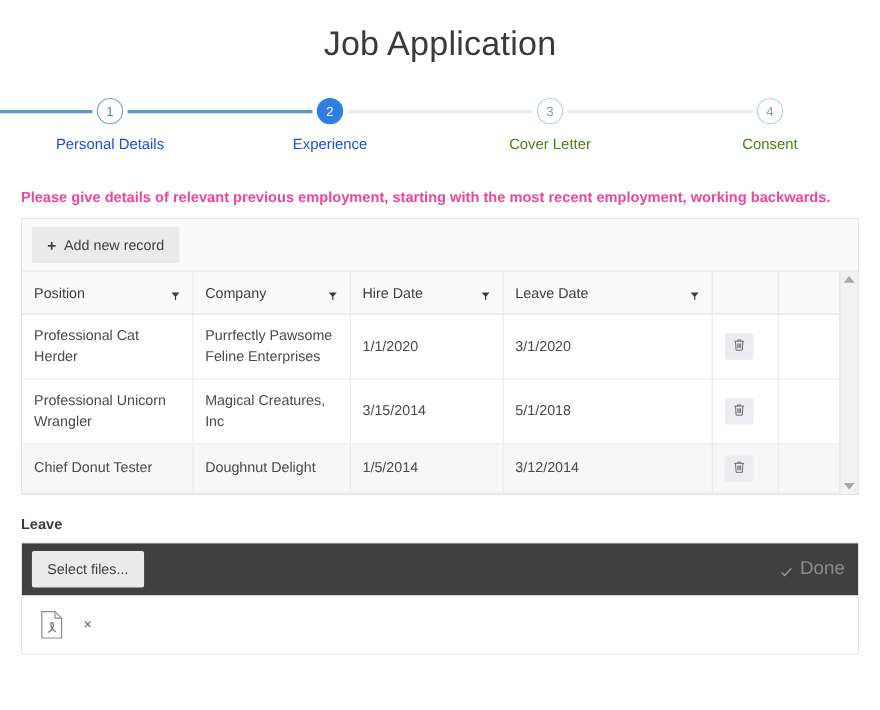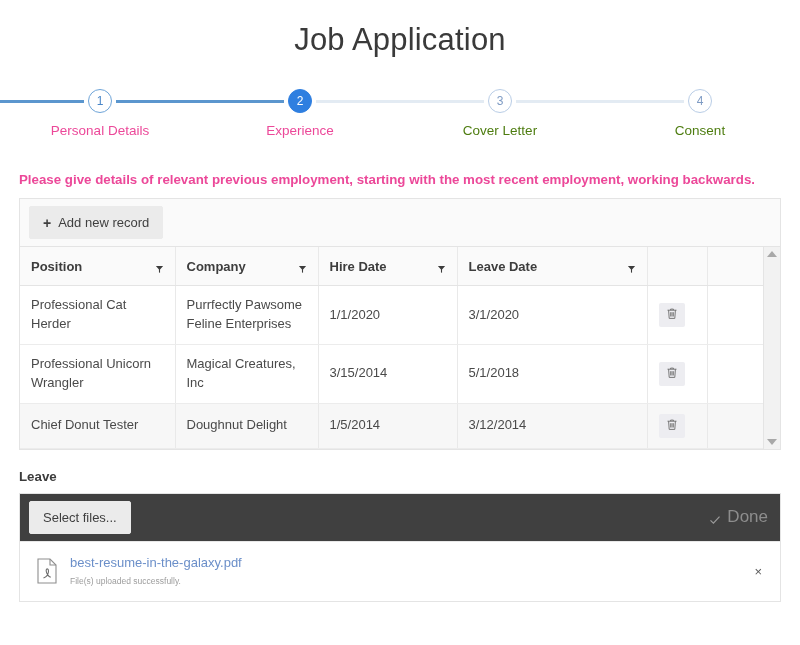--- a/index.html
+++ b/index.html
@@ -83,21 +83,21 @@
     border: 1.6px solid #2f7fe0;
     color: #ffffff;
   }
   .circle.pending {
     border: 1.6px solid #b9cde6;
     color: #7e9bc4;
   }
   .step-label {
     margin-top: 9px;
     font-size: 13.5px;
-    color: #ec4899;
+    color: #1d4ed8;
     white-space: nowrap;
   }
   .step-label.pending { color: #4d7c0f; }
 
   
   .instruction {
     margin: 34px 0 0 19px;
     font-size: 13.3px;
     font-weight: bold;
     color: #ec4899;
@@ -144,21 +144,21 @@
     width: 100%;
     border-collapse: collapse;
     table-layout: fixed;
     font-size: 13px;
   }
   table.grid th {
     background: #fafafa;
     border-bottom: 1px solid #e4e4e4;
     border-right: 1px solid #e9e9e9;
     color: #3d3d3d;
-    font-weight: bold;
+    font-weight: normal;
     text-align: left;
     padding: 11px 11px;
     height: 16px;
     vertical-align: middle;
   }
   table.grid th .th-inner {
     display: flex;
     align-items: center;
     justify-content: space-between;
   }
@@ -473,19 +473,15 @@
   </div>
 
   <div class="upload-row">
     <span class="pdf-icon">
       <svg viewBox="0 0 22 26" width="22" height="26">
         <path d="M2 1 h12 l6 6 v18 H2 Z" fill="#ffffff" stroke="#8e8e8e" stroke-width="1.1"></path>
         <path d="M14 1 v6 h6" fill="none" stroke="#8e8e8e" stroke-width="1.1"></path>
         <path d="M7.5 20 c3-1.2 5-4.2 5-7 c0-1.4-.5-2.1-1.2-2.1 c-.8 0-1.2.8-1.1 2.1 c.2 2.6 2.3 5.6 4.6 6.3" fill="none" stroke="#6f6f6f" stroke-width="1.1"></path>
       </svg>
     </span>
-    <span class="upload-texts">
-      <a class="file-name">best-resume-in-the-galaxy.pdf</a>
-      <span class="file-caption">File(s) uploaded successfully.</span>
-    </span>
     <span class="remove-x">×</span>
   </div>
 </div>
 
 </body></html>

